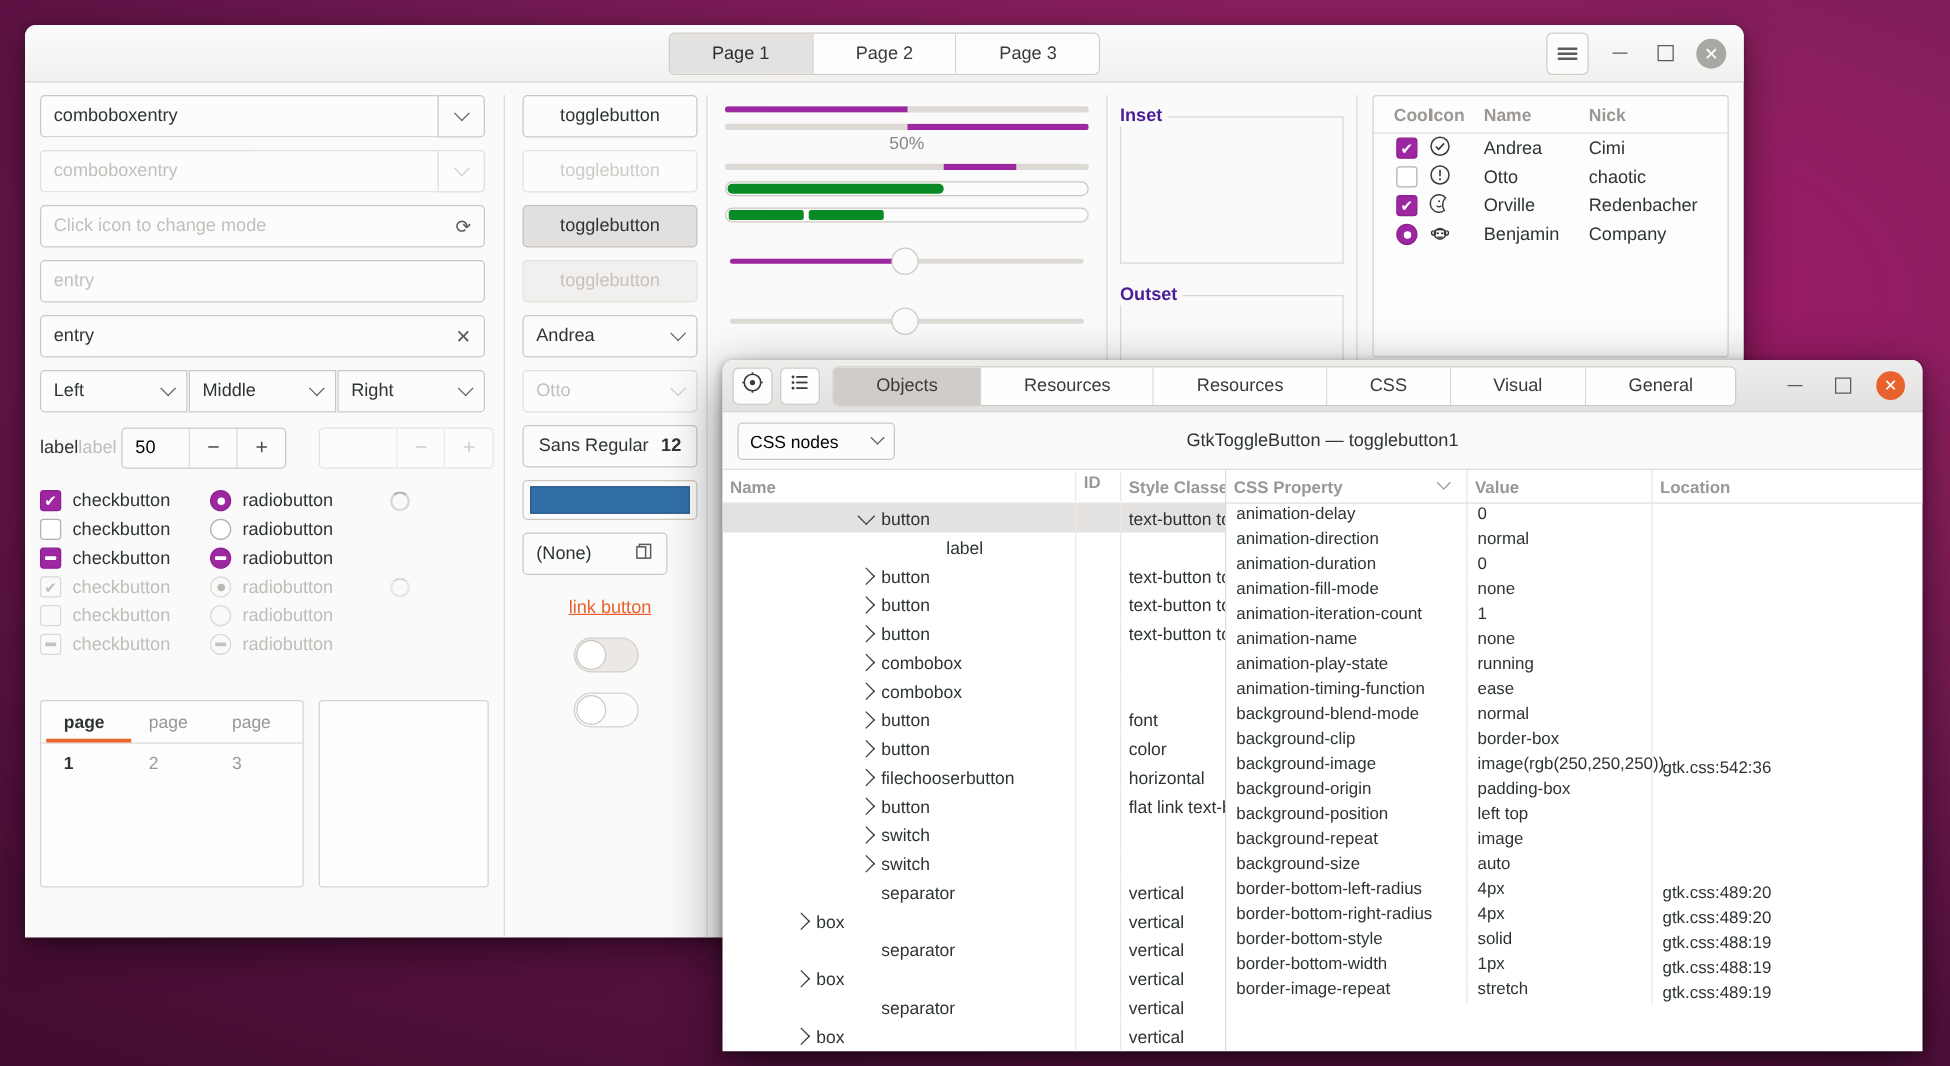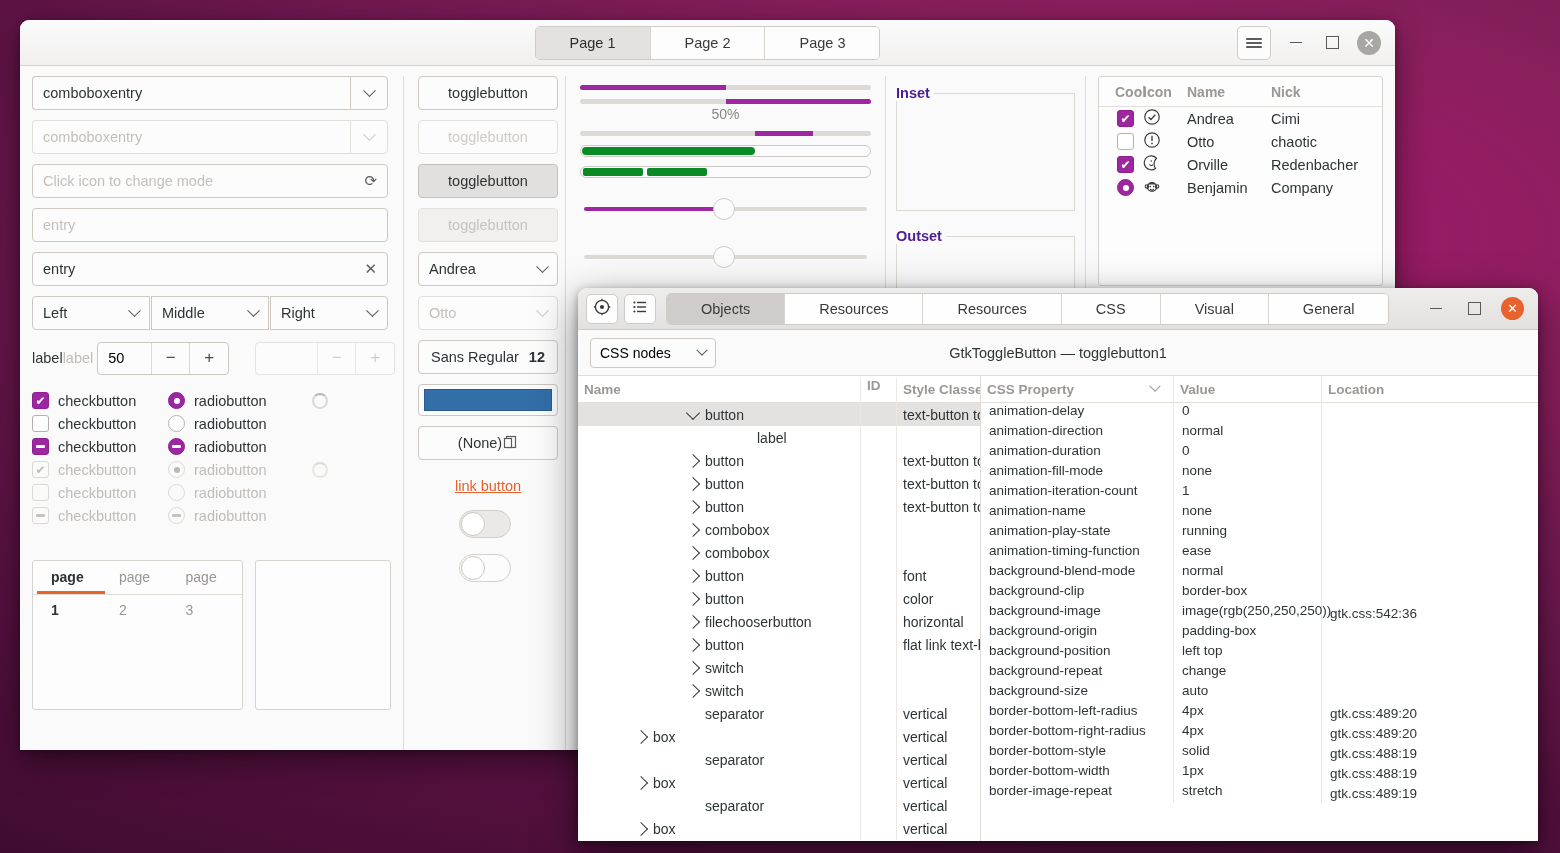--- a/index.html
+++ b/index.html
@@ -129,21 +129,21 @@
   .col2 { width: 162px; padding: 0 14px; display: flex; flex-direction: column; gap: 10px; border-right: 1px solid #dedad6; }
   .tgl { justify-content: center; width: 140px; }
   .tgl.pressed { background: #e2e0de; border-color: #c5c0bb; }
   .tgl.dis { background: #f2f0ef; border-color: #e4e0dc; color: #c6c2be; }
   .tgl.disflat { background: #fcfcfc; border-color: #e4e0dc; color: #cfcbc7; }
   .combo2 { width: 140px; justify-content: space-between; padding: 0 10px; }
   .fontbtn { width: 140px; justify-content: center; gap: 10px; }
   .fontbtn b { font-size: 14.5px; }
   .colorbtn { width: 140px; height: 32px; border: 1px solid #cdc7c2; border-radius: 4px; background: #fcfcfc; padding: 4px 5px; }
   .colorbtn .swatch { width: 100%; height: 100%; background: #326fa8; border: 1px solid #2a5d8d; }
-  .filebtn { width: 140px; justify-content: center; padding: 1px 10px; }
+  .filebtn { width: 116px; justify-content: space-between; padding: 1px 10px; }
   .linkbtn { width: 140px; text-align: center; color: #e8622d; text-decoration: underline; font-size: 14.5px; margin-top: 8px; }
   .switch { width: 52px; height: 28px; border-radius: 14px; border: 1px solid #d4cfca; background: #ebe8e5; position: relative; margin: 6px auto 0 auto; }
   .switch.off2 { background: #fcfcfc; }
   .switch .knob { position: absolute; left: 1px; top: 1px; width: 24px; height: 24px; border-radius: 50%; background: #fff; border: 1px solid #cdc7c2; }
 
   
   .col3 { width: 320px; padding: 0 14px; display: flex; flex-direction: column; border-right: 1px solid #dedad6; }
   .pbar { height: 5px; border-radius: 3px; background: #ddd9d5; position: relative; overflow: hidden; margin-top: 9px; }
   .pbar > i { position: absolute; top: 0; bottom: 0; background: #9c27a0; display: block; }
   .pct { text-align: center; font-size: 14px; color: #8a8682; margin-top: 2px; }
@@ -862,21 +862,21 @@
             <div class="p-val">padding-box</div>
             <div class="p-loc"></div>
           </div>
           <div class="prow">
             <div class="p-prop">background-position</div>
             <div class="p-val">left top</div>
             <div class="p-loc"></div>
           </div>
           <div class="prow">
             <div class="p-prop">background-repeat</div>
-            <div class="p-val">change</div>
+            <div class="p-val">image</div>
             <div class="p-loc"></div>
           </div>
           <div class="prow">
             <div class="p-prop">background-size</div>
             <div class="p-val">auto</div>
             <div class="p-loc"></div>
           </div>
           <div class="prow">
             <div class="p-prop">border-bottom-left-radius</div>
             <div class="p-val">4px</div>

